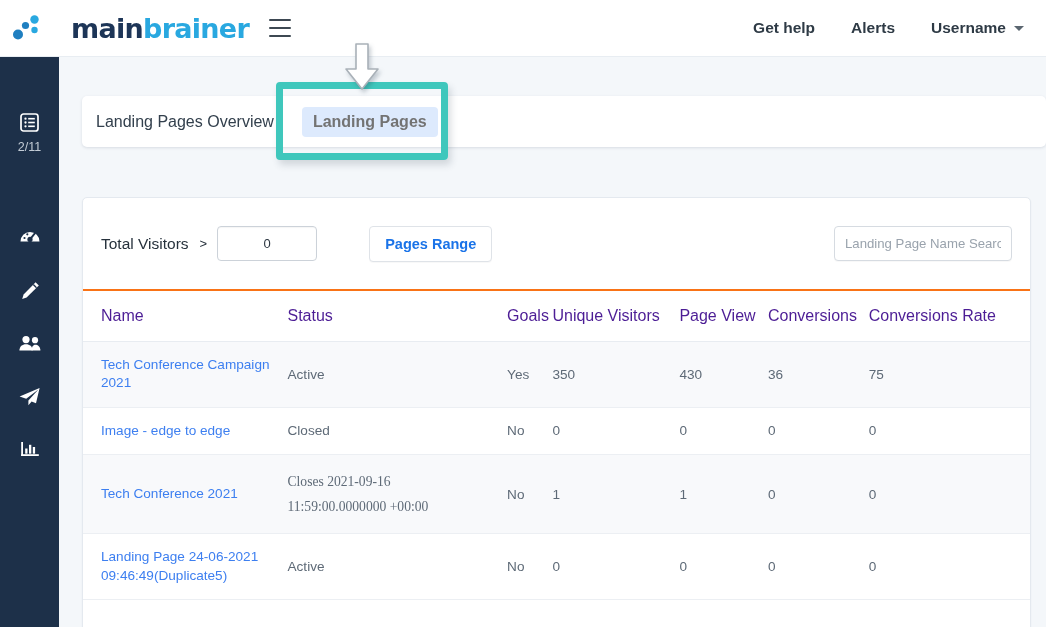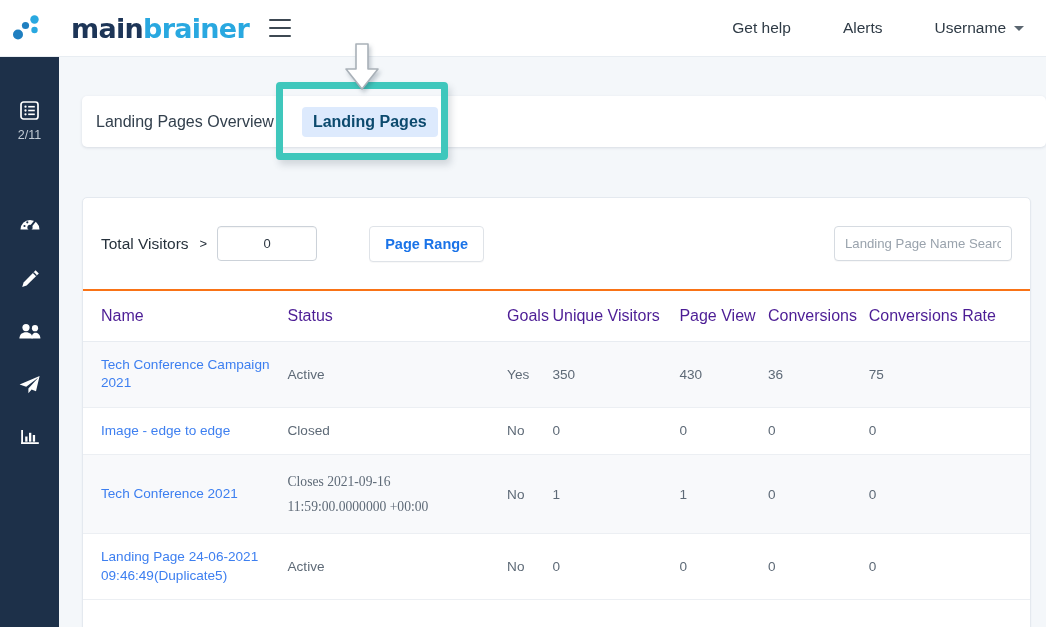--- a/index.html
+++ b/index.html
@@ -36,41 +36,41 @@
 
   .hamburger {
     margin-left: 20px; width: 22px; height: 18px;
     display: flex; flex-direction: column; justify-content: space-between;
     cursor: pointer;
   }
   .hamburger span { display:block; height: 2px; background: #3d4852; border-radius: 1px; }
 
   .top-nav {
     margin-left: auto; display: flex; align-items: center;
-    margin-right: 22px; gap: 52px;
+    margin-right: 22px; gap: 36px; font-weight: bold;
   }
   .top-nav a {
     color: #2e3a45; font-size: 15.5px; text-decoration: none;
     cursor: pointer;
   }
   .top-nav .user { display: inline-flex; align-items: center; gap: 8px; }
   .caret {
     width: 0; height: 0;
     border-left: 5px solid transparent;
     border-right: 5px solid transparent;
     border-top: 5px solid #5b6670;
   }
 
   
   .sidebar {
     position: absolute; top: 57px; left: 0;
     width: 59px; height: 570px;
     background: #1d3049;
     display: flex; flex-direction: column; align-items: flex-start;
-    padding-top: 44px;
+    padding-top: 56px;
     z-index: 25;
   }
   .side-item {
     width: 59px; display: flex; flex-direction: column;
     align-items: center; cursor: pointer;
   }
   .side-icon { color: #ffffff; display: block; }
   .side-count {
     color: #c3ccd6; font-size: 12.5px; margin-top: 4px;
     font-family: "Liberation Sans", sans-serif;
@@ -96,21 +96,21 @@
     display: flex; align-items: center;
   }
   .tab-static {
     margin-left: 14px;
     font-size: 16px; color: #33404d;
     cursor: pointer;
   }
   .tab-active {
     margin-left: 28px;
     background: #ddeafd;
-    color: #0c4a6e;
+    color: #737373;
     font-weight: bold;
     font-size: 16px;
     padding: 6px 11px;
     border-radius: 4px;
     cursor: pointer;
   }
 
   #table-card {
     left: 23px; top: 140px; width: 949px; height: 470px;
     border: 1px solid #e4e9ef;
@@ -333,21 +333,21 @@
     <span class="tab-static">Landing Pages Overview</span>
     <span class="tab-active">Landing Pages</span>
   </div>
 
   <div class="card" id="table-card">
 
     <div class="filterbar">
       <span class="tv-label">Total Visitors</span>
       <span class="tv-gt">&gt;</span>
       <input class="tv-input" type="text" value="0" style="">
-      <button class="date-btn">Page Range</button>
+      <button class="date-btn">Pages Range</button>
       <input class="search-input" type="text" placeholder="Landing Page Name Search" style="">
     </div>
 
     <table>
       <colgroup>
         <col class="col-name">
           <col class="col-status">
           <col class="col-goals">
         <col class="col-uv">
           <col class="col-pv">

